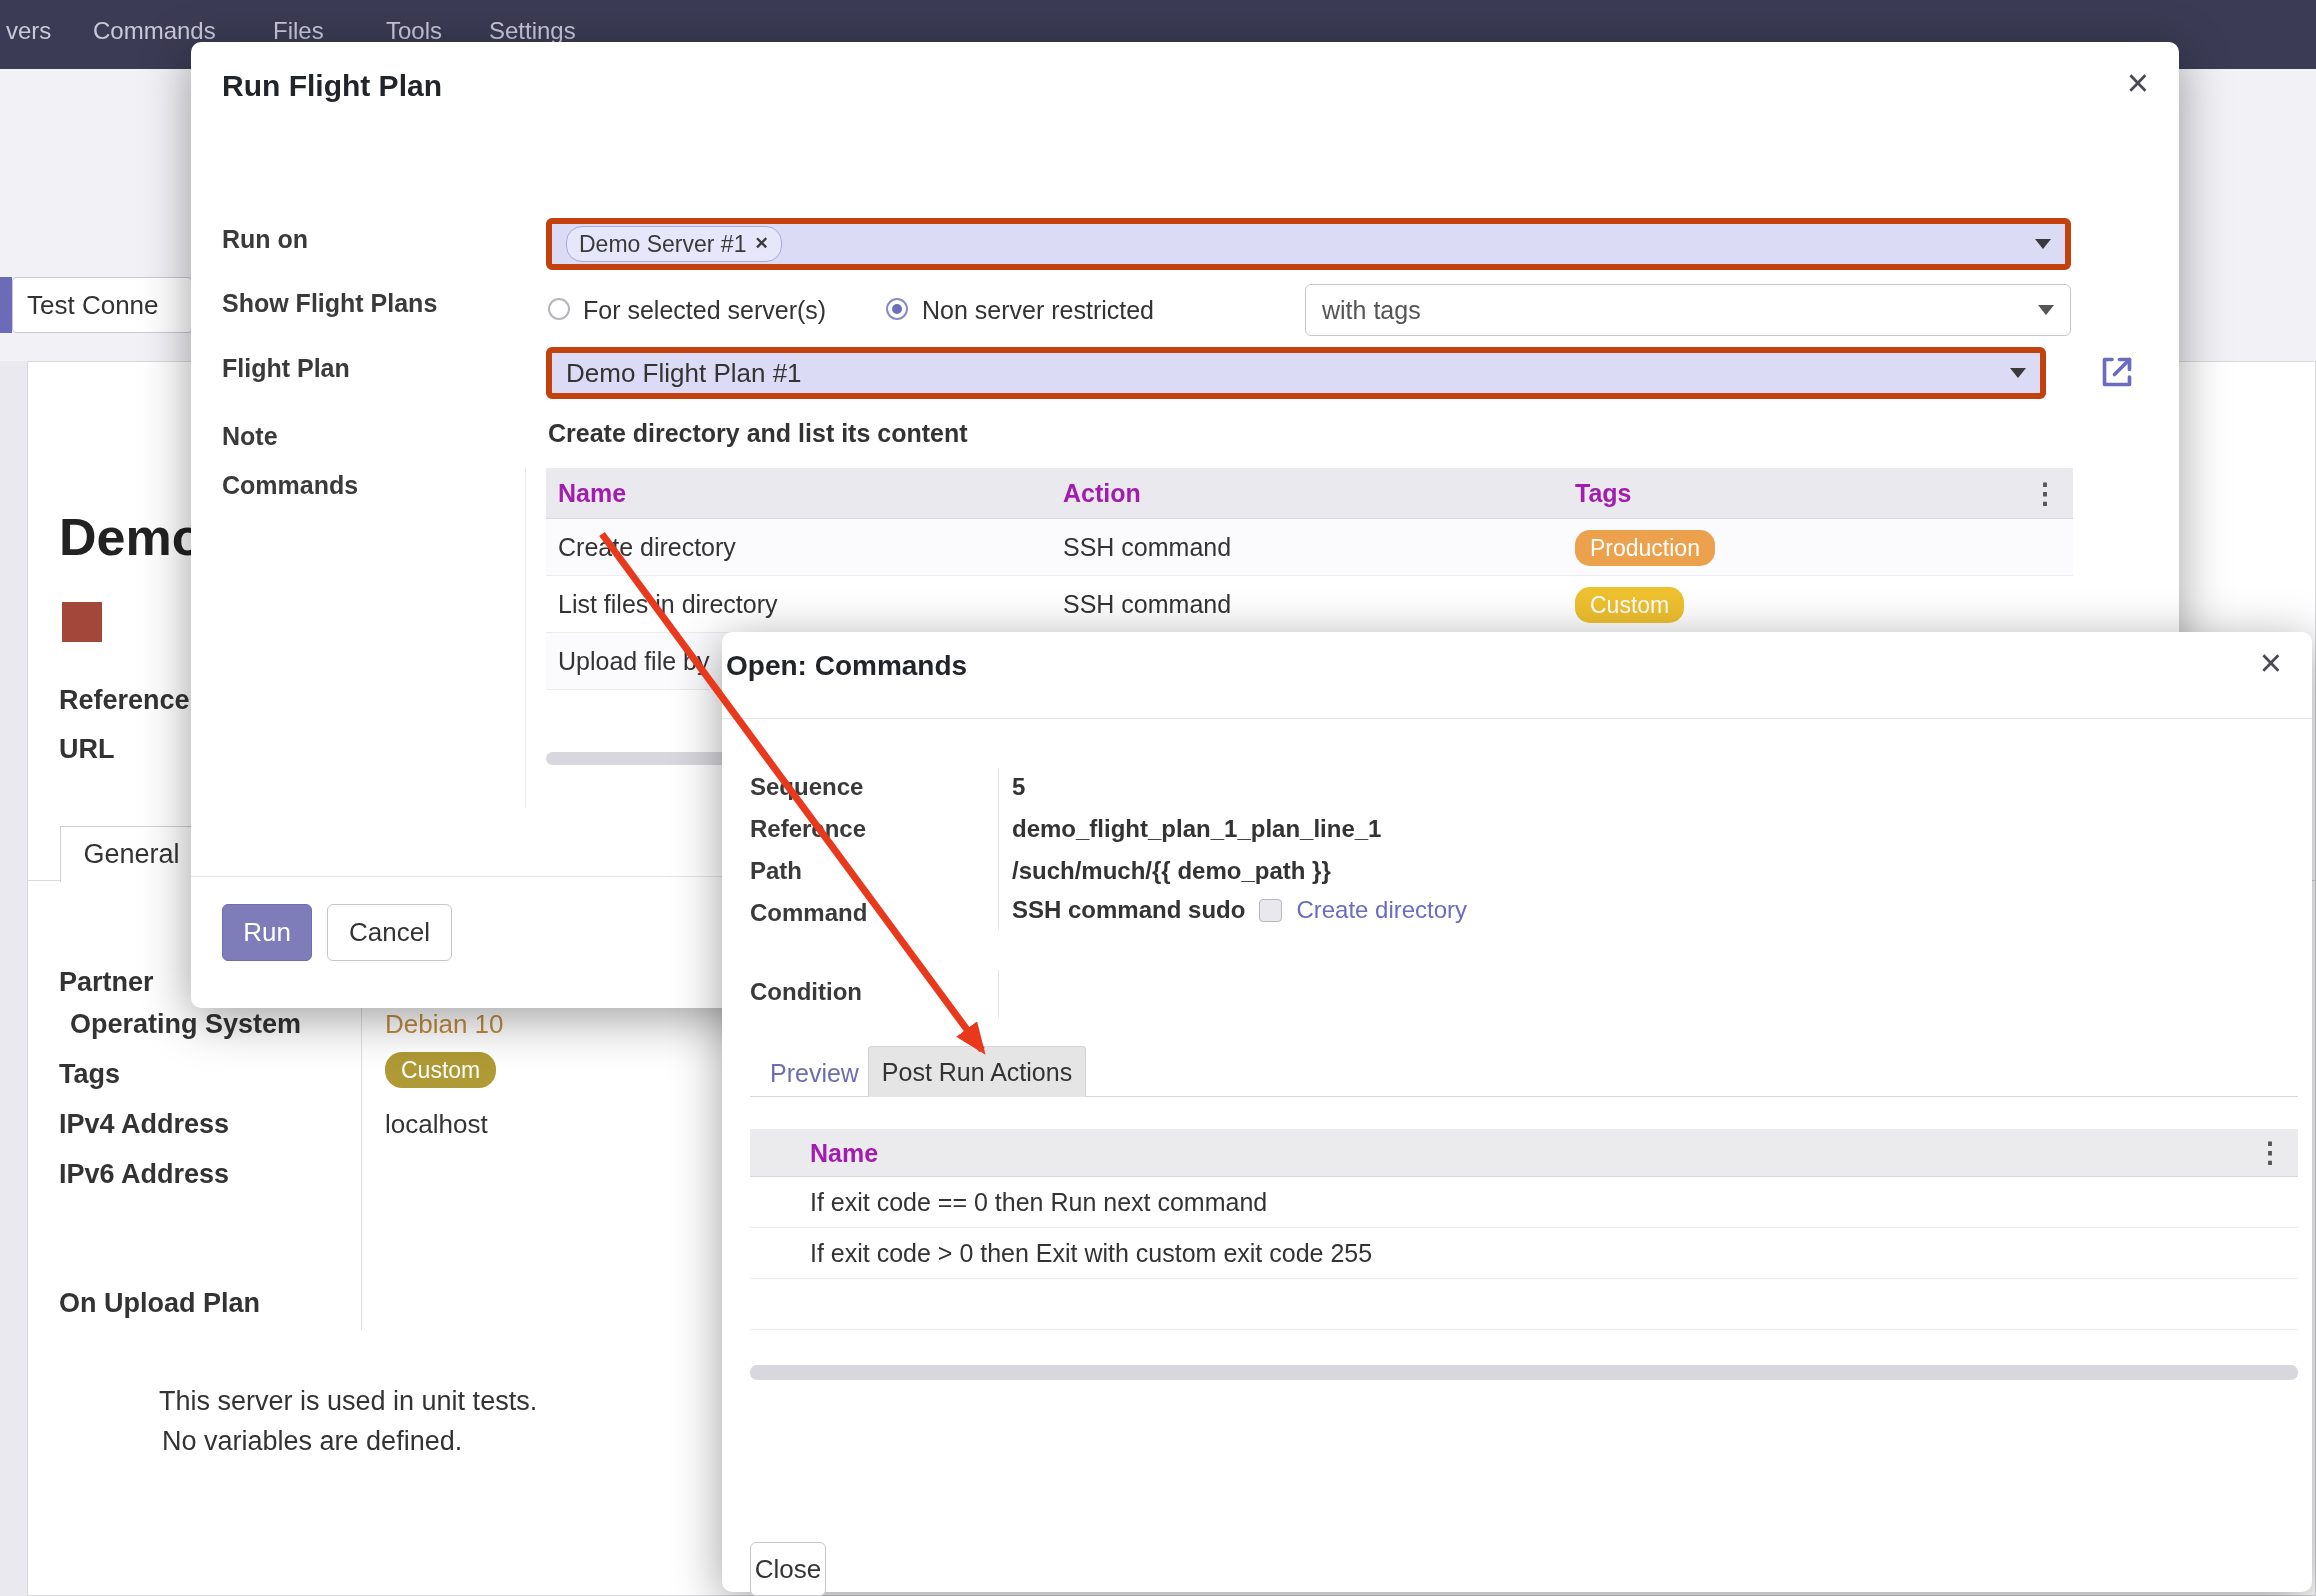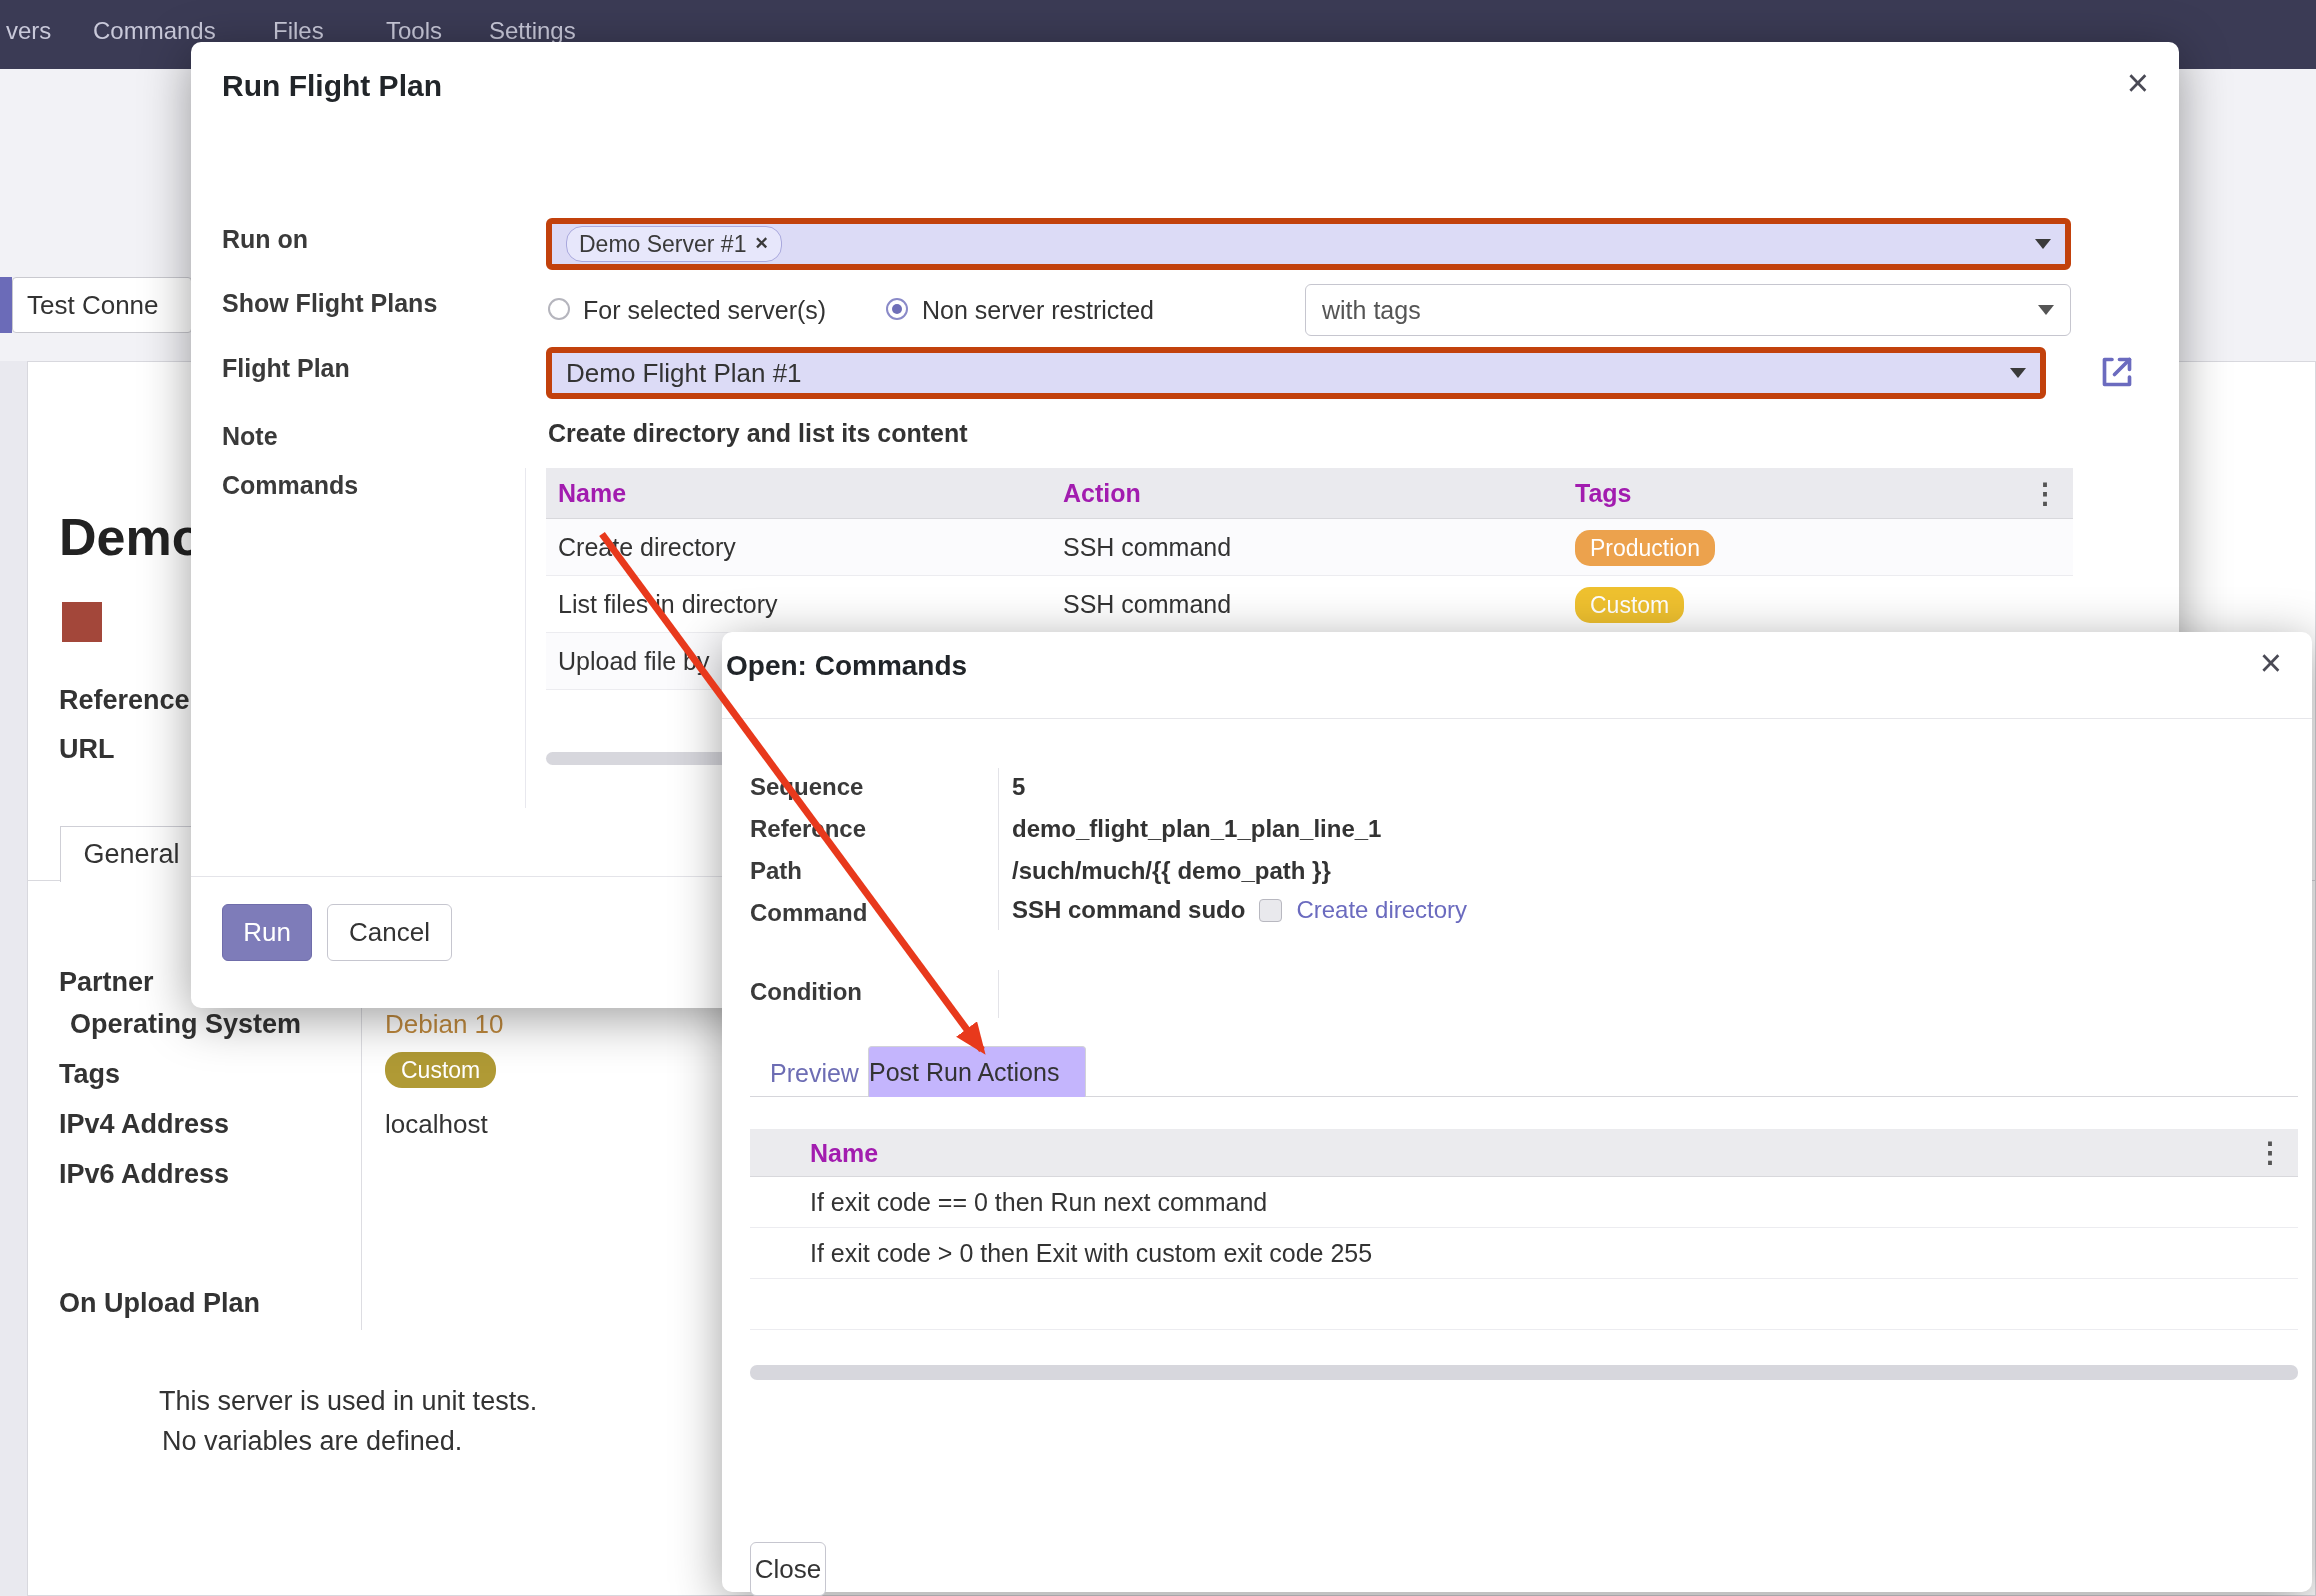--- a/index.html
+++ b/index.html
@@ -51,21 +51,21 @@
   .thead .hcell{font-size:25px;font-weight:bold;color:#a21caf;line-height:51px;}
   .trow{border-bottom:1px solid #ECECF0;box-sizing:border-box;}
   .tcell{font-size:25px;color:#333;line-height:57px;white-space:nowrap;}
   .kebab{font-size:28px;font-weight:bold;color:#555;line-height:51px;}
   .btn-primary{background:#7E7CB9;color:#fff;border:1px solid #6F6DAA;border-radius:6px;font-size:26px;text-align:center;box-sizing:border-box;}
   .btn-plain{background:#fff;color:#333;border:1px solid #C6C6CF;border-radius:6px;font-size:26px;text-align:center;box-sizing:border-box;}
   .scroll-strip{background:#D7D7DD;border-radius:7px;}
   .link{color:#6B6BBF;font-size:24px;white-space:nowrap;}
   .checkbox{width:23px;height:23px;border:1px solid #B8B8C0;background:#E9E9ED;border-radius:4px;box-sizing:border-box;}
   .tab-inactive{font-size:25px;color:#6D6DB4;line-height:30px;white-space:nowrap;}
-  .tab-active{background:#c4b5fd;border:1px solid #D2D2D8;border-bottom:none;border-radius:4px 4px 0 0;box-sizing:border-box;text-align:left;font-size:25px;color:#333;line-height:50px;z-index:3;white-space:nowrap;}
+  .tab-active{background:#e5e5e5;border:1px solid #D2D2D8;border-bottom:none;border-radius:4px 4px 0 0;box-sizing:border-box;text-align:center;font-size:25px;color:#333;line-height:50px;z-index:3;white-space:nowrap;}
   .thead2 .hcell{line-height:48px;}
   .trow2 .tcell{line-height:50px;}
   .arrow-layer{left:0;top:0;width:2316px;height:1596px;z-index:40;pointer-events:none;}
 </style>
 </head>
 <body>
 
 <div class="screen">
 
   <div class="abs navbar">

